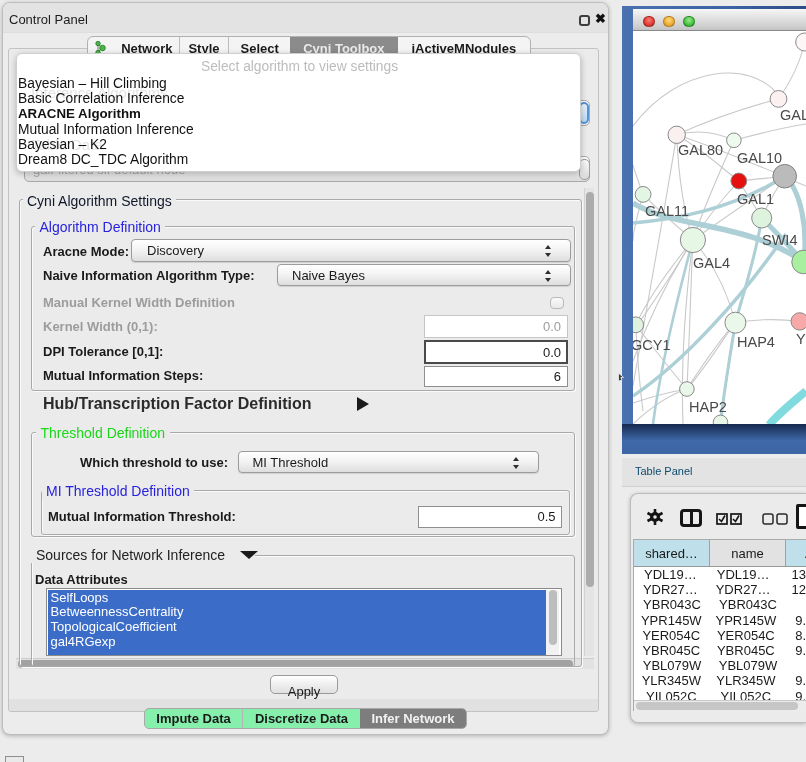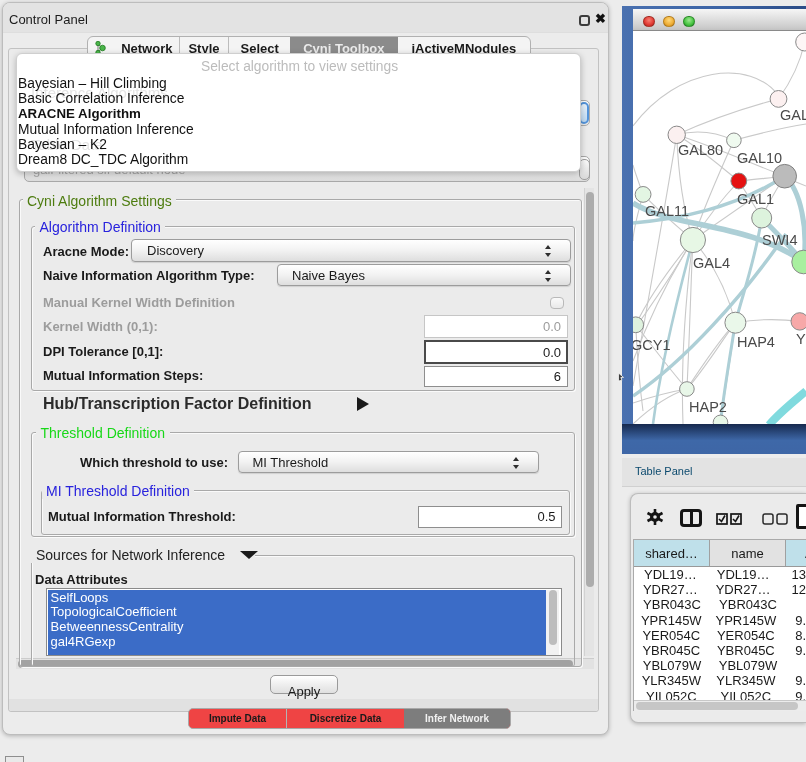--- a/index.html
+++ b/index.html
@@ -47,21 +47,21 @@
 
 <div class="abs" style="left:24px; top:100px; width:566px; height:26px; border:1px solid #ababab; border-radius:5px; background:linear-gradient(#fff,#e8e8e8);"></div>
 <div class="abs" style="left:578.5px; top:101.5px; width:10.5px; height:22.5px; border:2.5px solid #5494da; border-radius:5px; background:linear-gradient(#eaf3fc,#bcd8f2);"></div>
 
 <div class="abs" style="left:24px; top:156px; width:566px; height:26px; border:1px solid #a8a8a8; border-radius:5px; background:linear-gradient(#fff, #ececec 60%, #dcdcdc); color:#a9a9a9;">
   <div class="abs" style="left:8px; top:5px;">galFiltered sif default node</div>
 </div>
 <div class="abs" style="left:578.5px; top:158.5px; width:11px; height:21px; border:1px solid #9e9e9e; border-radius:5px; background:linear-gradient(#fafafa,#d8d8d8);"></div>
 
 <div class="abs" style="left:18.5px; top:199px; width:563px; height:468px; border:1px solid #a9a9a9; border-radius:3px; box-shadow:1px 1px 0 #fafafa, inset 1px 1px 0 #fafafa;"></div>
-<div class="abs" style="left:23px; top:192.5px; background:#ebebeb; padding:0 4px; color:#4d7c0f; font-size:14px;">Cyni Algorithm Settings</div>
+<div class="abs" style="left:23px; top:192.5px; background:#ebebeb; padding:0 4px; color:#0f172a; font-size:14px;">Cyni Algorithm Settings</div>
 
 <div class="abs" style="left:31px; top:226px; width:544px; height:165px; border:1px solid #a9a9a9; border-radius:3px; box-shadow:1px 1px 0 #fafafa, inset 1px 1px 0 #fafafa;"></div>
 <div class="abs" style="left:35px; top:218.5px; background:#ebebeb; padding:0 4.5px; color:#2822dd; font-size:14px;">Algorithm Definition</div>
 
 <div class="abs" style="left:43px; top:244px; font-weight:bold;">Aracne Mode:</div>
 <div class="abs combo" style="left:130.5px; top:239px; width:440px; height:22.5px;">
     <span style="left:15.5px;" class="ct">Discovery</span>
     <span class="arr"></span>
   </div>
 <div class="abs" style="left:43px; top:268px; font-weight:bold;">Naive Information Algorithm Type:</div>
@@ -102,31 +102,31 @@
 
 <div class="abs" style="left:31px; top:555px; width:544px; height:112px; border:1px solid #a9a9a9; border-radius:3px; box-shadow:inset 1px 1px 0 #fafafa;"></div>
 <div class="abs" style="left:31px; top:547px; background:#ebebeb; padding:0 30px 0 5px; color:#222; font-size:14px;">Sources for Network Inference</div>
 <div class="abs" style="left:239.5px; top:551px; width:0; height:0; border-top:8.5px solid #1a1a1a; border-left:9px solid transparent; border-right:9px solid transparent;"></div>
 
 <div class="abs" style="left:35px; top:572px; font-weight:bold;">Data Attributes</div>
 
 <div class="abs" style="left:45.5px; top:587.5px; width:516px; height:68.5px; border:1px solid #8a8a8a; background:#fff; overflow:hidden;">
   <div style="position:absolute; left:1px; top:1px; width:498px; height:66px; background:#3b6cc7; color:#fff; font-size:13px;">
     <div style="padding:0 0 0 3px; height:14.7px;">SelfLoops</div>
+    <div style="padding:0 0 0 3px; height:14.7px;">BetweennessCentrality</div>
     <div style="padding:0 0 0 3px; height:14.7px;">TopologicalCoefficient</div>
-    <div style="padding:0 0 0 3px; height:14.7px;">BetweennessCentrality</div>
     <div style="padding:0 0 0 3px; height:14.7px;">gal4RGexp</div>
   </div>
   <div style="position:absolute; right:2px; top:1px; width:13px; height:66.5px; background:#f2f2f2;"></div>
   <div style="position:absolute; right:3.5px; top:1.5px; width:8px; height:55px; background:#bdbdbd; border-radius:4px;"></div>
 </div>
 
 <div class="abs" style="left:270px; top:675px; width:68px; height:19px; border:1px solid #9a9a9a; border-radius:5px; background:linear-gradient(#fff,#ededed 55%,#e0e0e0); text-align:center; padding-top:8px; font-size:13px;">Apply</div>
 
-<div class="abs" style="left:144px; top:708px; width:323px; height:21px; display:flex; background:#ef4444; border:1px solid #a8a8a8; border-radius:5px; overflow:hidden; font-weight:bold; font-size:10px;margin-left:44px;">
+<div class="abs" style="left:144px; top:708px; width:323px; height:21px; display:flex; background:#86efac; border:1px solid #a8a8a8; border-radius:5px; overflow:hidden; font-weight:bold; font-size:13px;">
   <div style="width:97px; display:flex; align-items:center; justify-content:center;">Impute Data</div>
   <div style="width:118px; border-left:1px solid #b4b4b4; display:flex; align-items:center; justify-content:center;">Discretize Data</div>
   <div style="width:106px; background:#7d7d7d; color:#f2f2f2; display:flex; align-items:center; justify-content:center;">Infer Network</div>
 </div>
 
 <div class="abs" style="left:16px; top:53px; width:565px; height:119px; background:#fff; border:1px solid #cfcfcf; border-radius:6px; box-shadow:0 2px 6px rgba(0,0,0,0.25); z-index:40;">
   <div class="abs" style="left:0; top:5px; width:565px; text-align:center; color:#bcbcbc; font-size:13.8px;">Select algorithm to view settings</div>
   <div class="abs" style="left:14px; top:30px; color:#e4e4e4; font-size:15px;">Inference Algorithms</div>
   <div class="abs" style="left:14px; top:82px; color:#e4e4e4; font-size:15px;">Table Data</div>
   <div class="abs" style="left:1px; top:22px; color:#111; line-height:15.2px; font-size:13.8px;">

